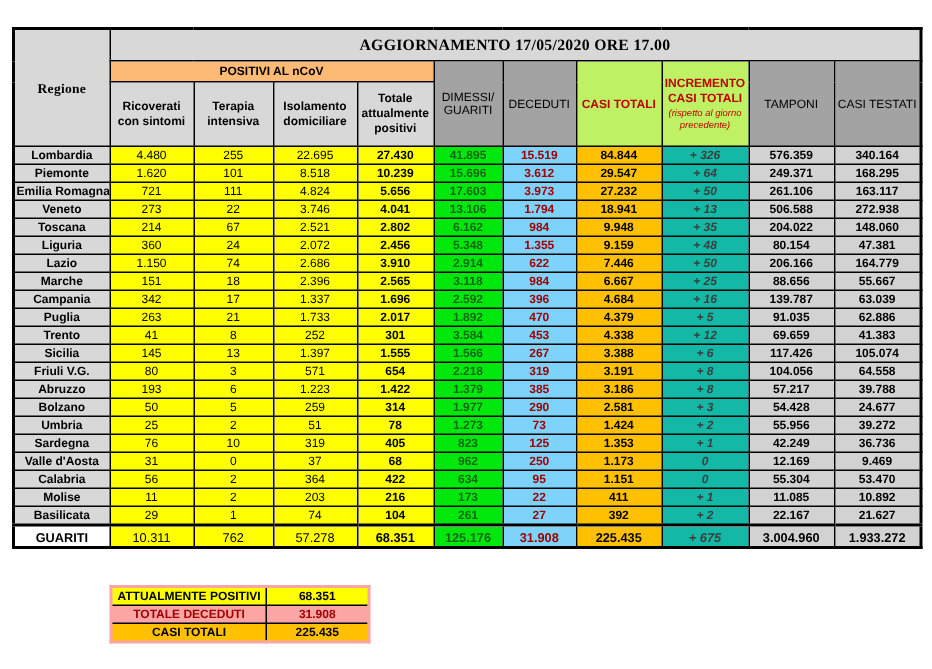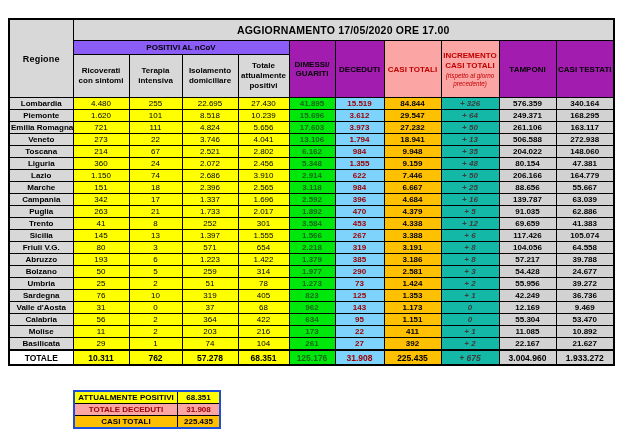--- a/index.html
+++ b/index.html
@@ -9,44 +9,44 @@
     font-family:"Liberation Sans", sans-serif;
   }
   table { border-collapse:collapse; table-layout:fixed; }
 
   
   .main-table { position:absolute; left:8px; top:18px; width:605px; border:2px solid #000; }
   .main-table th, .main-table td {
     border:1px solid #000; text-align:center; vertical-align:middle;
     padding:0 1px; overflow:hidden;
   }
-  .row-title th { height:20px; font-size:10.5px; font-weight:bold; background:#d8d8d8; letter-spacing:.2px; }
-  .row-band  th { height:13px; font-size:8px;  font-weight:bold; background:#8b5cf6; }
+  .row-title th { height:20px; font-size:10.5px; font-weight:bold; background:#d8d8d8; letter-spacing:.2px;font-family:Liberation Serif, serif; }
+  .row-band  th { height:13px; font-size:8px;  font-weight:bold; background:#fdba74; }
   .row-sub   th { height:42px; font-size:8px;  font-weight:bold; background:#d8d8d8; line-height:1.25; }
   th.h-regione { background:#d8d8d8; font-size:9px; font-weight:bold; }
-  th.h-gray { background:#a21caf; font-weight:bold; font-size:8px;margin-left:11px; }
-  th.h-gold { background:#fca5a5; color:#c00000; font-weight:bold; font-size:8px; }
+  th.h-gray { background:#a3a3a3; font-weight:normal; font-size:8px;margin-left:11px; }
+  th.h-gold { background:#bef264; color:#c00000; font-weight:bold; font-size:8px; }
   .hmain  { display:block; line-height:1.25; }
   .hnote  { display:block; font-size:6.3px; font-style:italic; font-weight:normal; color:#c00000; line-height:1.15; margin-top:1px; }
 
   tbody td { height:11px; font-size:8px; white-space:nowrap; }
   .c-name { background:#d8d8d8; font-weight:bold; }
   .c-yel  { background:#ffff00; font-weight:normal; }
-  .c-yel-b{ background:#ffff00; font-weight:normal; }
+  .c-yel-b{ background:#ffff00; font-weight:bold; }
   .c-grn  { background:#00e80b; color:#156815; font-weight:bold; }
   .c-red  { background:#7dd3fc; color:#a00000; font-weight:bold; }
   .c-gold { background:#ffc000; color:#000; font-weight:bold; }
   .c-inc  { background:#14b8a6; color:#3d3d3d; font-weight:bold; font-style:italic; }
   .c-gray { background:#d2d2d2; color:#000; font-weight:bold; }
   .total-row td { height:13px; font-size:8.5px; border-top:2px solid #000; font-weight:bold; }
   .total-row .c-name { background:#ffffff; }
-  .total-row .c-yel { font-weight:bold; }
+  .total-row .c-yel { font-weight:normal; }
 
   
-  .summary-table { position:absolute; left:73px; top:390px; width:148px; border:2px solid #1d4ed8; }
+  .summary-table { position:absolute; left:73px; top:390px; width:174px; border:2px solid #fca5a5; }
   .summary-table td {
     border:1px solid #000; font-weight:bold; font-size:8px;
     text-align:center; height:11px; padding:0 1px; white-space:nowrap;
   }
   .s-label { width:100px; }
   .s-yellow td { background:#ffff00; color:#000; }
   .s-green  td { background:#00e80b; color:#156815; }
   .s-red    td { background:#fca5a5; color:#a00000;text-align:center; }
   .s-gold   td { background:#ffc000; color:#000; }
 </style>
@@ -313,21 +313,21 @@
         <td class="c-gray">42.249</td>
         <td class="c-gray">36.736</td>
       </tr>
       <tr>
         <td class="c-name">Valle d'Aosta</td>
         <td class="c-yel">31</td>
         <td class="c-yel">0</td>
         <td class="c-yel">37</td>
         <td class="c-yel-b">68</td>
         <td class="c-grn">962</td>
-        <td class="c-red">143</td>
+        <td class="c-red">250</td>
         <td class="c-gold">1.173</td>
         <td class="c-inc">0</td>
         <td class="c-gray">12.169</td>
         <td class="c-gray">9.469</td>
       </tr>
       <tr>
         <td class="c-name">Calabria</td>
         <td class="c-yel">56</td>
         <td class="c-yel">2</td>
         <td class="c-yel">364</td>
@@ -359,21 +359,21 @@
         <td class="c-yel">74</td>
         <td class="c-yel-b">104</td>
         <td class="c-grn">261</td>
         <td class="c-red">27</td>
         <td class="c-gold">392</td>
         <td class="c-inc">+ 2</td>
         <td class="c-gray">22.167</td>
         <td class="c-gray">21.627</td>
       </tr>
       <tr class="total-row">
-        <td class="c-name">TOTALE</td>
+        <td class="c-name">GUARITI</td>
         <td class="c-yel">10.311</td>
         <td class="c-yel">762</td>
         <td class="c-yel">57.278</td>
         <td class="c-yel-b">68.351</td>
         <td class="c-grn">125.176</td>
         <td class="c-red">31.908</td>
         <td class="c-gold">225.435</td>
         <td class="c-inc">+ 675</td>
         <td class="c-gray">3.004.960</td>
         <td class="c-gray">1.933.272</td>

